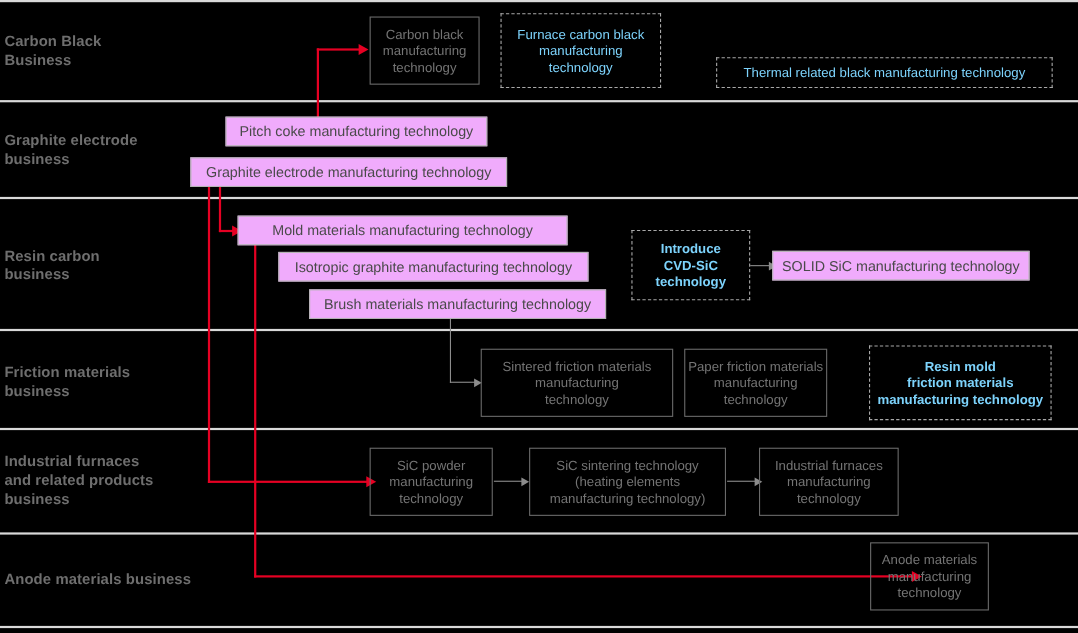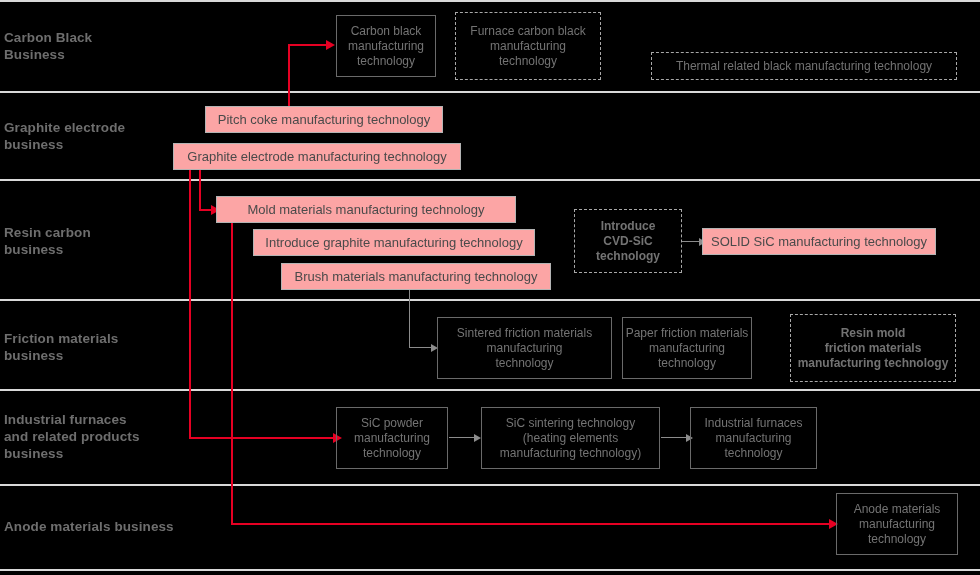--- a/index.html
+++ b/index.html
@@ -32,38 +32,38 @@
   .node{
     position:absolute;
     box-sizing:border-box;
     display:flex;align-items:center;justify-content:center;
     text-align:center;
     line-height:15px;
     white-space:pre-line;
   }
   
   .node.light{
-    background:#fca5a5;
+    background:#f0abfc;
     border:1px solid #b4b4b4;
     color:#4a4a4a;
     font-size:13px;
     line-height:16px;
   }
   
   .node.outline{
     background:transparent;
     border:1px solid #6a6a6a;
     color:#747474;
     font-size:12px;
   }
   
   .node.dashed{
     background:transparent;
     border:1px dashed #a8a8a8;
-    color:#737373;
+    color:#7dd3fc;
     font-size:12px;
     font-weight:bold;
   }
   .node.dashed.thin{font-weight:normal;}
   
   .ln{position:absolute;}
   .ln.red{background:#e60023;}
   .ln.grey{background:#8c8c8c;}
   .arw{position:absolute;width:0;height:0;}
   .arw.red.right{
@@ -137,21 +137,21 @@
 technology</div>
   <div class="node dashed thin" style="left:455px;top:12px;width:146px;height:68px">Furnace carbon black
 manufacturing
 technology</div>
   <div class="node dashed thin" style="left:651px;top:52px;width:306px;height:28px">Thermal related black manufacturing technology</div>
 
   <div class="node light" style="left:205px;top:106px;width:238px;height:27px">Pitch coke manufacturing technology</div>
   <div class="node light" style="left:173px;top:143px;width:288px;height:27px">Graphite electrode manufacturing technology</div>
 
   <div class="node light" style="left:216px;top:196px;width:300px;height:27px">Mold materials manufacturing technology</div>
-  <div class="node light" style="left:253px;top:229px;width:282px;height:27px">Introduce graphite manufacturing technology</div>
+  <div class="node light" style="left:253px;top:229px;width:282px;height:27px">Isotropic graphite manufacturing technology</div>
   <div class="node light" style="left:281px;top:263px;width:270px;height:27px">Brush materials manufacturing technology</div>
   <div class="node dashed" style="left:574px;top:209px;width:108px;height:64px">Introduce
 CVD-SiC
 technology</div>
   <div class="node light" style="left:702px;top:228px;width:234px;height:27px">SOLID SiC manufacturing technology</div>
 
   <div class="node outline" style="left:437px;top:317px;width:175px;height:62px">Sintered friction materials
 manufacturing
 technology</div>
   <div class="node outline" style="left:622px;top:317px;width:130px;height:62px">Paper friction materials
@@ -164,17 +164,17 @@
   <div class="node outline" style="left:336px;top:407px;width:112px;height:62px">SiC powder
 manufacturing
 technology</div>
   <div class="node outline" style="left:481px;top:407px;width:179px;height:62px">SiC sintering technology
 (heating elements
 manufacturing technology)</div>
   <div class="node outline" style="left:690px;top:407px;width:127px;height:62px">Industrial furnaces
 manufacturing
 technology</div>
 
-  <div class="node outline" style="left:836px;top:493px;width:122px;height:62px">Anode materials
+  <div class="node outline" style="left:791px;top:493px;width:108px;height:62px">Anode materials
 manufacturing
 technology</div>
 
 </div>
 
 </body></html>

